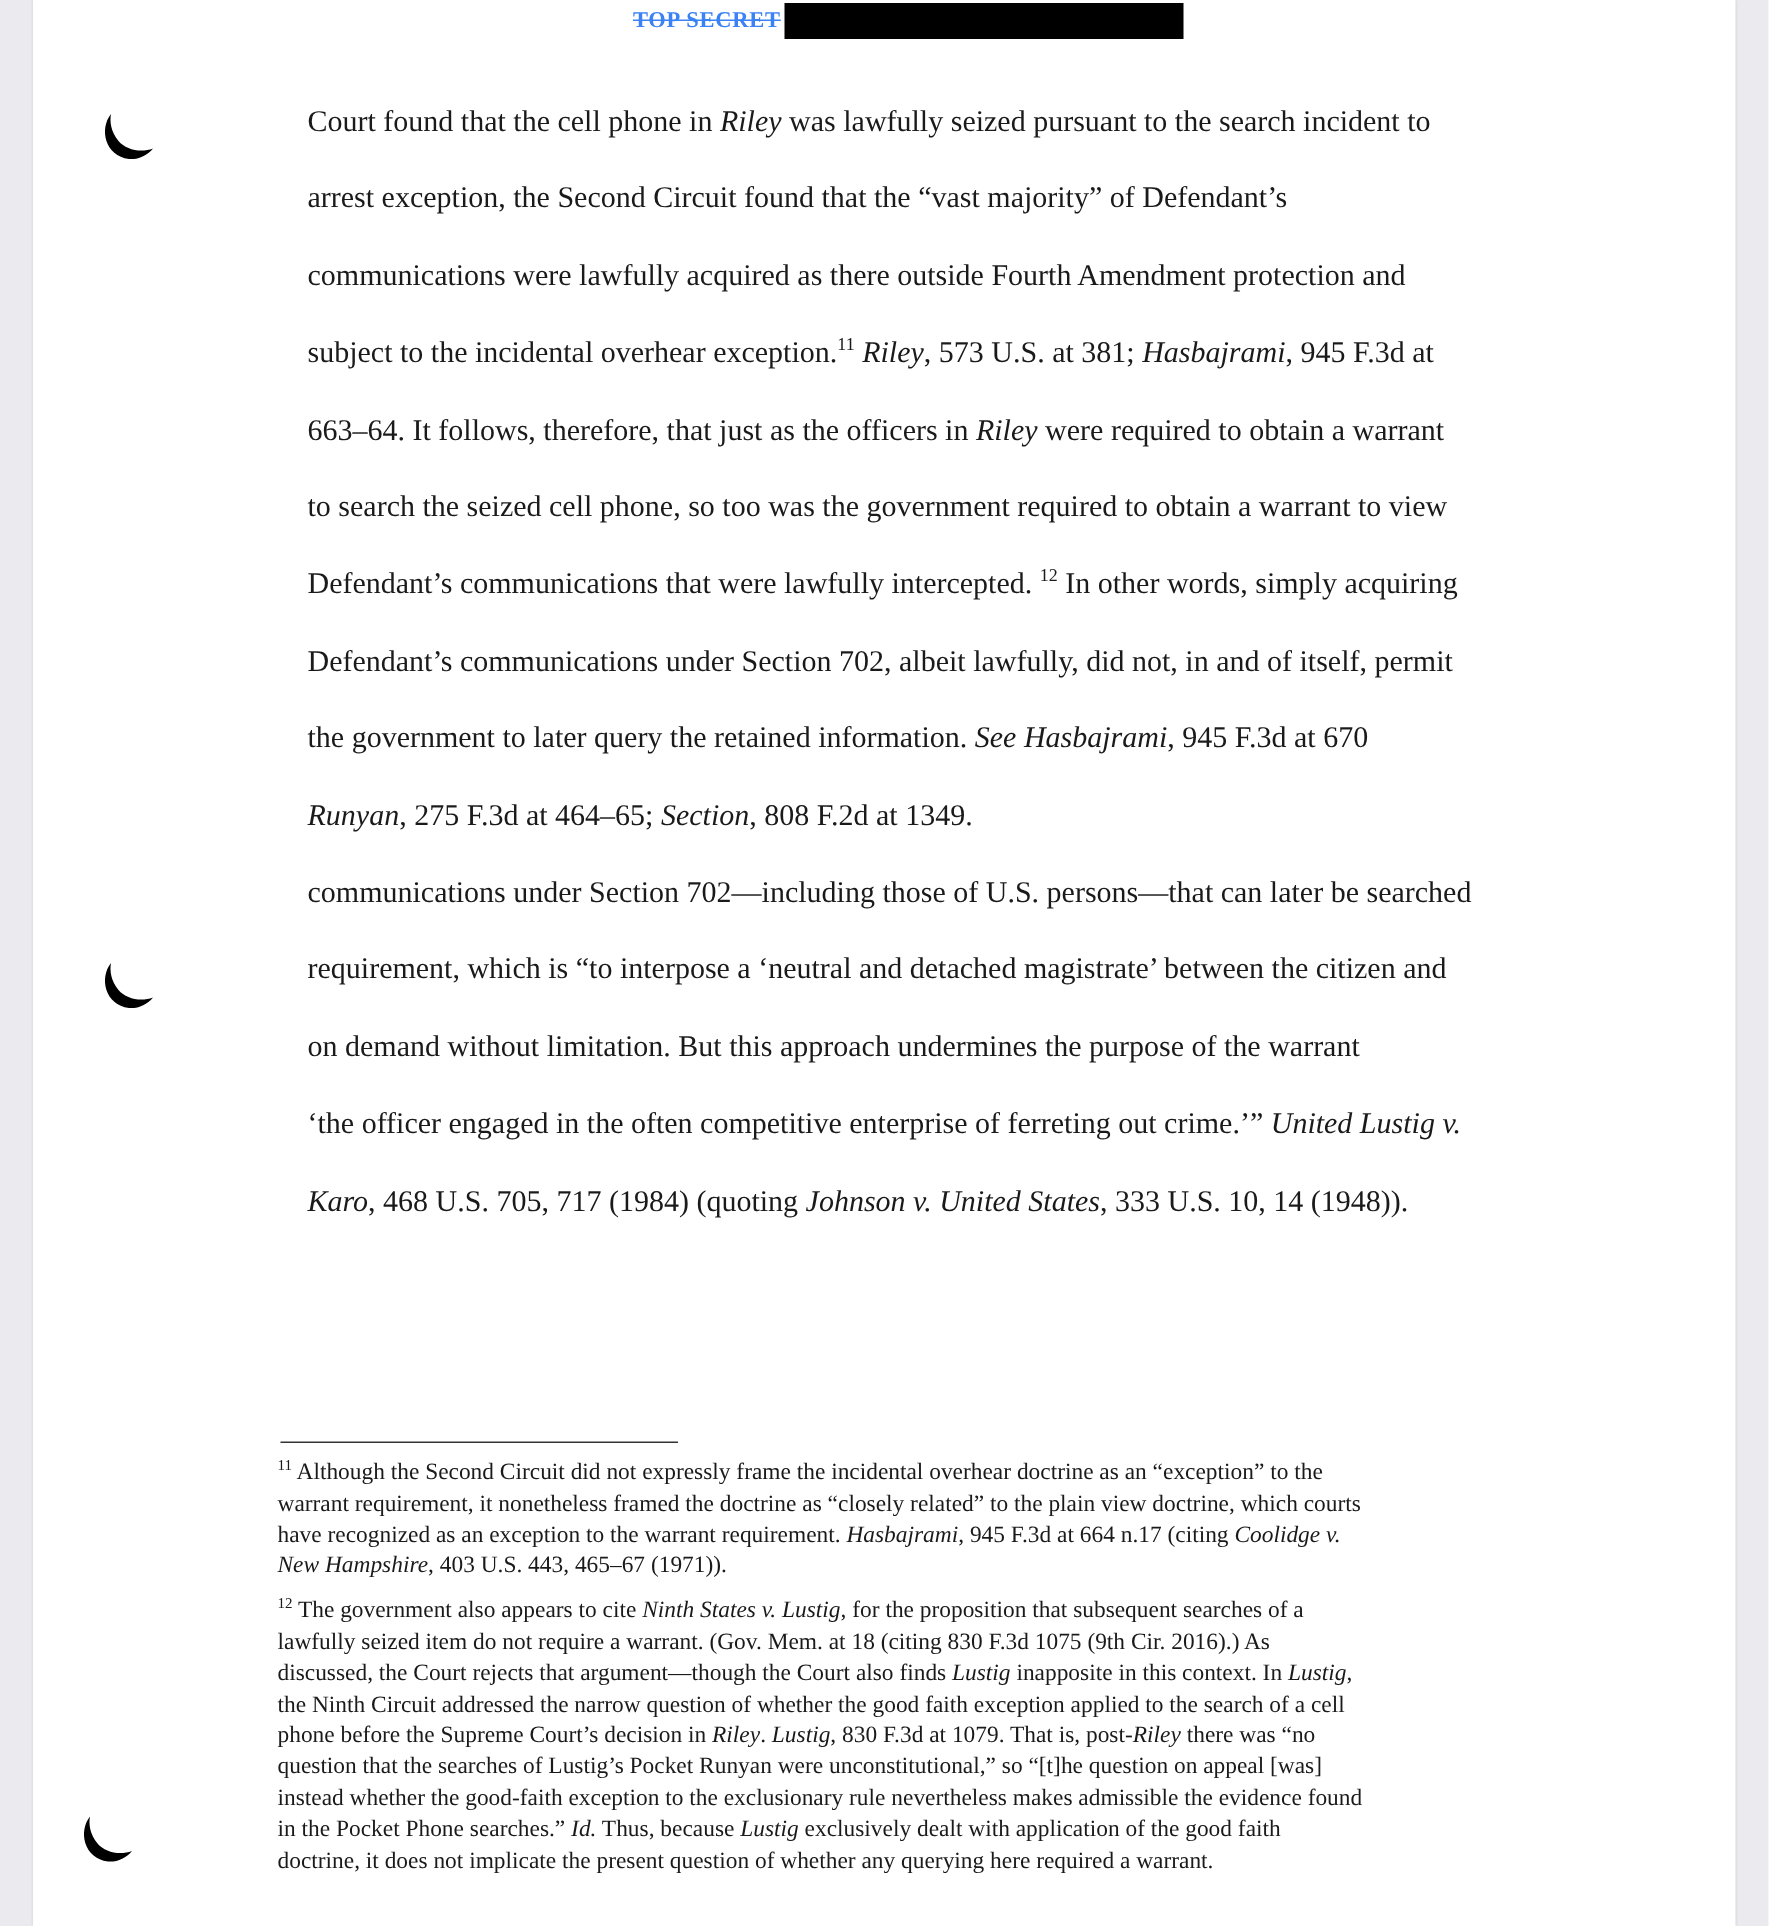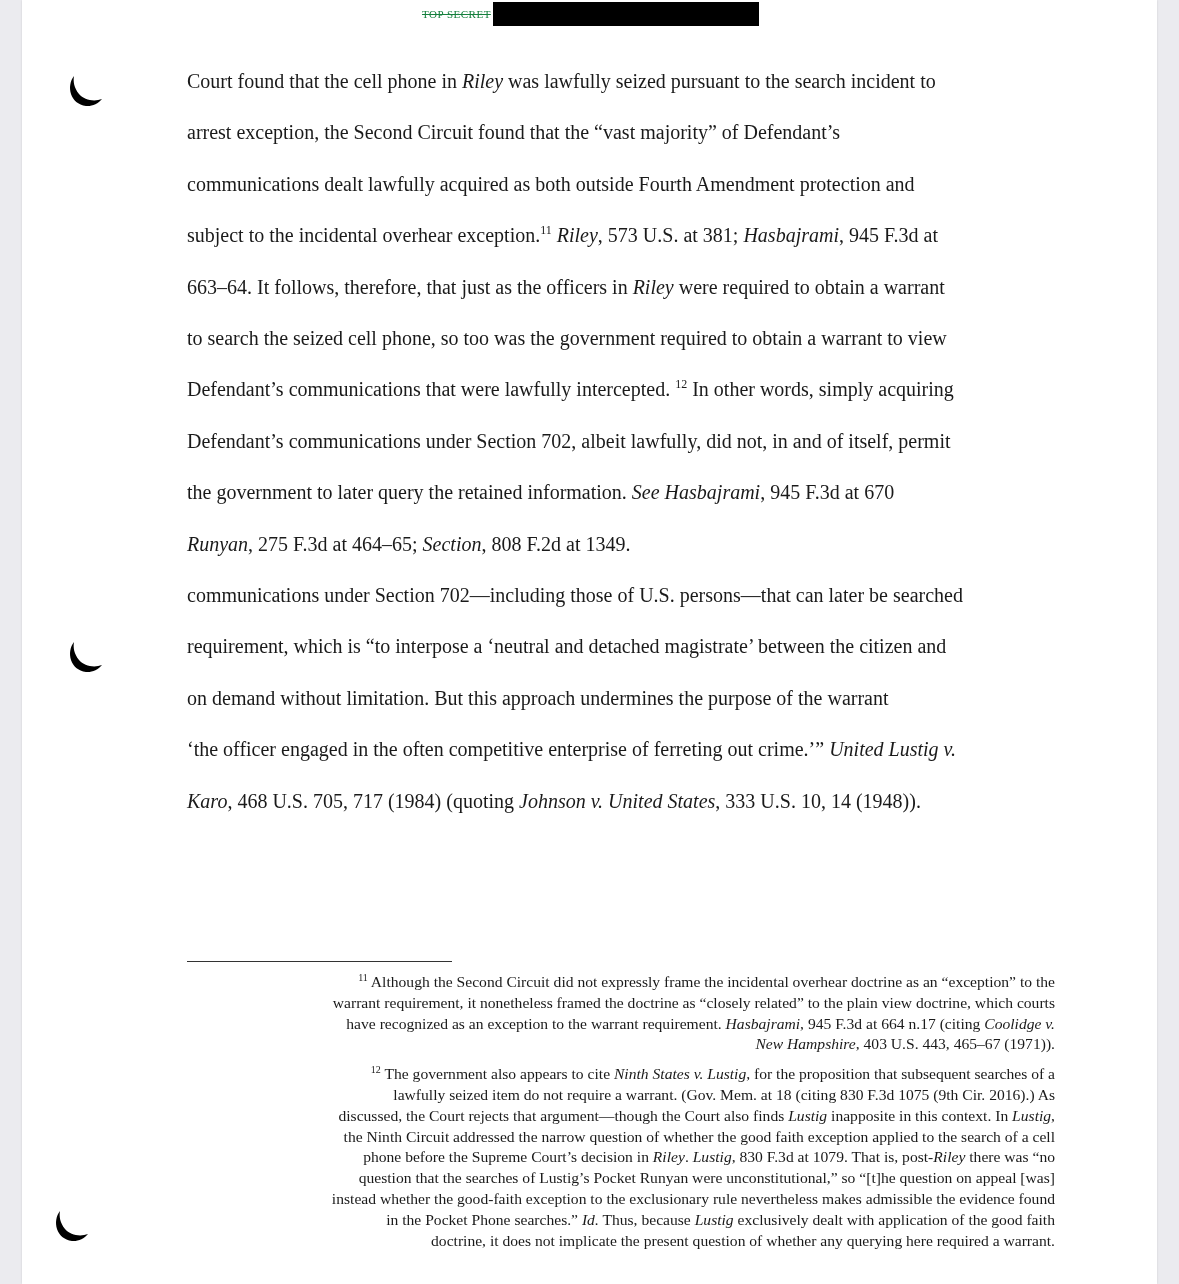--- a/index.html
+++ b/index.html
@@ -13,42 +13,42 @@
   .page {
     position: absolute; left: 22px; top: 0; width: 1135px; height: 1284px;
     background: #ffffff;
     box-shadow: 0 0 2px rgba(0,0,0,0.12);
   }
   .header {
     position: absolute; left: 400px; top: 2px; height: 24px;
     display: flex; align-items: center;
   }
   .classif {
-    font-family: "Liberation Serif", serif; font-weight: normal; font-size: 11px;
-    letter-spacing: 0.5px; text-decoration: line-through; color: #15803d;
+    font-family: "Liberation Serif", serif; font-weight: bold; font-size: 15px;
+    letter-spacing: 0.5px; text-decoration: line-through; color: #3b82f6;
   }
   .redaction { width: 266px; height: 24px; background: #000; margin-left: 2px; }
   .moon { position: absolute; width: 44px; height: 44px; }
   .moon svg { width: 44px; height: 44px; display: block; }
   .body-text {
-    position: absolute; left: 165px; top: 56px; width: 870px;
+    position: absolute; left: 183px; top: 56px; width: 870px;
     font-size: 20px; line-height: 51.4px;
   }
   .body-text p { margin: 0; }
   .line { display: block; white-space: nowrap; }
   .indent { padding-left: 68px; }
   sup { font-size: 12px; line-height: 0; vertical-align: 8px; }
   .fn-rule {
     position: absolute; left: 165px; top: 961px; width: 265px; border-top: 1.5px solid #333;
   }
   .footnotes {
     position: absolute; left: 163px; top: 972px; width: 870px;
     font-size: 15.6px; line-height: 20.8px;
   }
-  .footnotes p { margin: 0 0 9px 0; text-align: right; }
+  .footnotes p { margin: 0 0 9px 0; }
   .footnotes sup { font-size: 10px; vertical-align: 6px; }
   i { font-style: italic; }
 </style>
 </head>
 <body>
 
 <div class="page">
 
   <div class="header">
     <span class="classif">TOP SECRET</span>
@@ -68,21 +68,21 @@
   <div class="moon" style="left:26px; top:1203px;">
     <svg viewBox="0 0 44 44">
         <path d="M12 8 C4 18, 8 36, 24 38 C30 38.5, 36 36, 40 31 C32 34, 22 32, 17 26 C12 20, 11 13, 12 8 Z" fill="#000"></path>
       </svg>
   </div>
 
   <div class="body-text">
     <p>
         <span class="line">Court found that the cell phone in <i>Riley</i> was lawfully seized pursuant to the search incident to</span>
         <span class="line">arrest exception, the Second Circuit found that the “vast majority” of Defendant’s</span>
-        <span class="line">communications dealt lawfully acquired as both outside Fourth Amendment protection and</span>
+        <span class="line">communications were lawfully acquired as there outside Fourth Amendment protection and</span>
         <span class="line">subject to the incidental overhear exception.<sup>11</sup>  <i>Riley</i>, 573 U.S. at 381; <i>Hasbajrami</i>, 945 F.3d at</span>
         <span class="line">663–64.  It follows, therefore, that just as the officers in <i>Riley</i> were required to obtain a warrant</span>
         <span class="line">to search the seized cell phone, so too was the government required to obtain a warrant to view</span>
         <span class="line">Defendant’s communications that were lawfully intercepted. <sup>12</sup>  In other words, simply acquiring</span>
         <span class="line">Defendant’s communications under Section 702, albeit lawfully, did not, in and of itself, permit</span>
         <span class="line">the government to later query the retained information.  <i>See Hasbajrami</i>, 945 F.3d at 670</span>
         <span class="line"><i>Runyan</i>, 275 F.3d at 464–65; <i>Section</i>, 808 F.2d at 1349.</span>
       </p>
     <p>
         <span class="line">communications under Section 702—including those of U.S. persons—that can later be searched</span>

